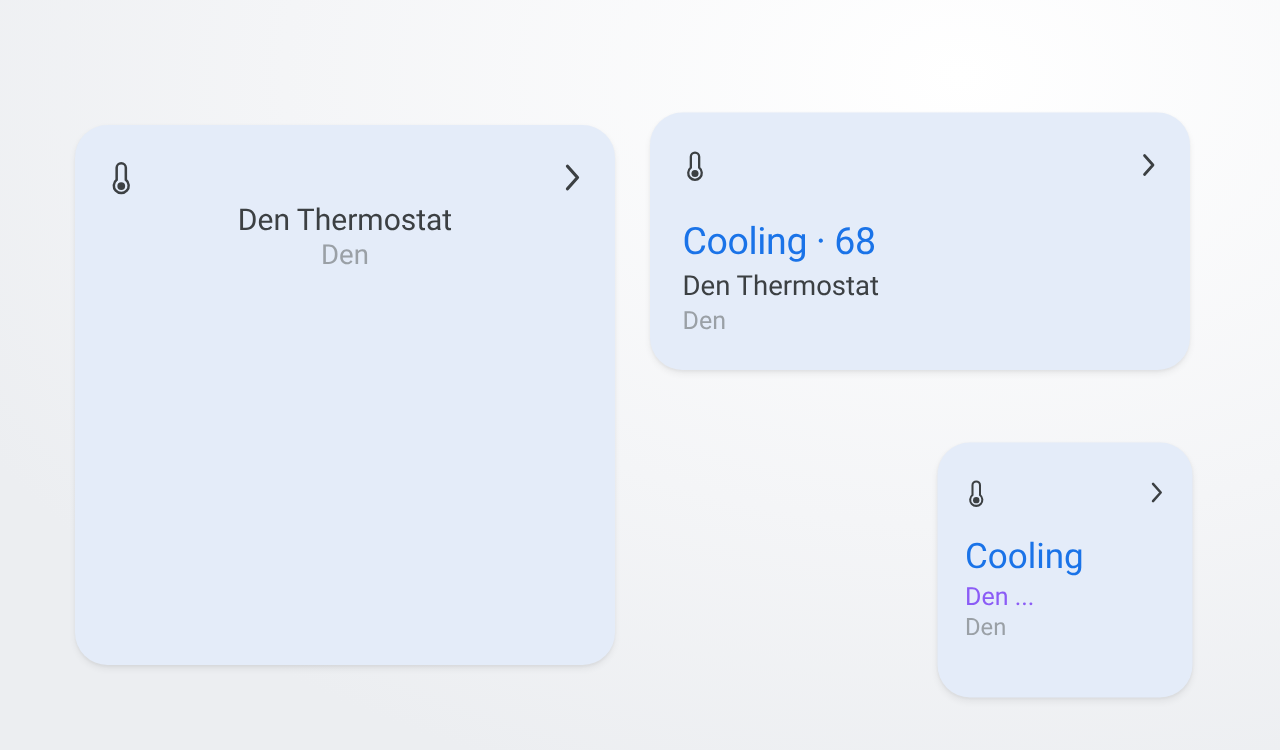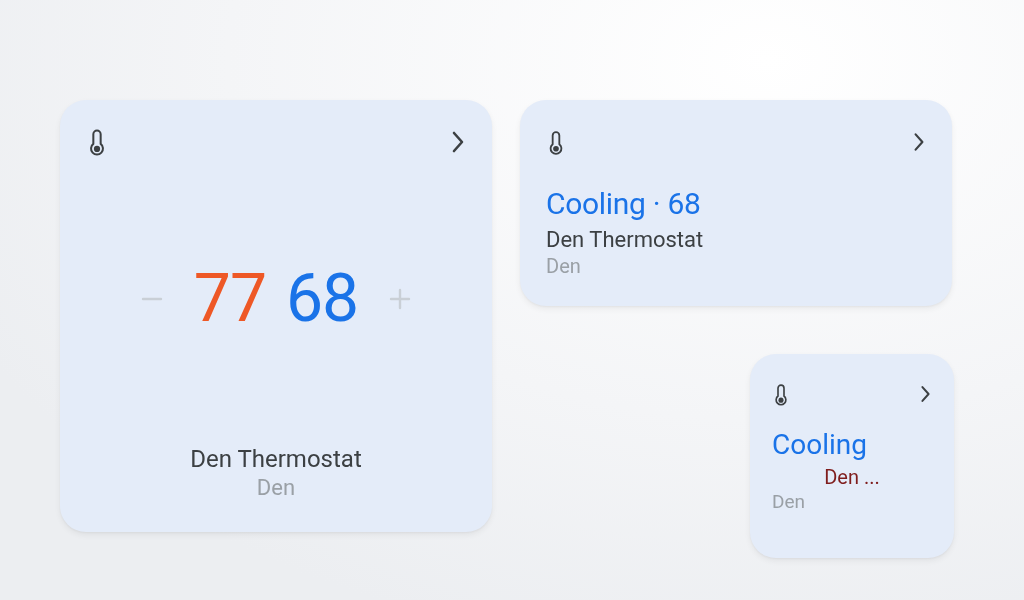--- a/index.html
+++ b/index.html
@@ -55,21 +55,21 @@
   }
   .device-name-lg {
     font-size: 24px; color: #3c4043; font-weight: 400;
   }
   .room-name-lg {
     font-size: 22px; color: #9aa0a6; font-weight: 400; margin-top: 2px;
   }
 
   
   #card-medium {
-    left: 520px; top: 100px;
+    left: 520px; top: 90px;
     width: 432px; height: 206px;
   }
   .status-line {
     font-size: 30px; color: #1a73e8; font-weight: 400;
     margin-top: 24px;
     letter-spacing: -0.3px;
   }
   .device-name-md {
     font-size: 22px; color: #3c4043; margin-top: 6px;
   }
@@ -81,22 +81,22 @@
   #card-small {
     left: 750px; top: 354px;
     width: 204px; height: 204px;
     padding: 20px 22px;
   }
   .status-line-sm {
     font-size: 28px; color: #1a73e8; font-weight: 400;
     margin-top: 14px;
   }
   .device-name-sm {
-    font-size: 20px; color: #7f1d1d; margin-top: 4px;
-    white-space: nowrap; overflow: hidden; text-align: center;
+    font-size: 20px; color: #8b5cf6; margin-top: 4px;
+    white-space: nowrap; overflow: hidden;
   }
   .room-name-sm {
     font-size: 19px; color: #9aa0a6; margin-top: 1px;
   }
 
   .icon-slot { display: inline-flex; }
   .chev { cursor: pointer; }
 </style>
 </head>
 <body>
@@ -109,35 +109,20 @@
         <circle cx="12" cy="23.5" r="3.4" fill="#3c4043" stroke="none"></circle>
       </svg>
     </span>
     <span class="icon-slot chev">
       <svg width="16" height="26" viewBox="0 0 16 26" fill="none" stroke="#3c4043" stroke-width="2.6" stroke-linecap="round" stroke-linejoin="round">
         <polyline points="4,4 12,13 4,22"></polyline>
       </svg>
     </span>
   </div>
 
-  <div class="temp-row">
-    <div class="stepper-btn">
-      <svg width="28" height="28" viewBox="0 0 28 28" stroke="#c9cfd6" stroke-width="2.4" stroke-linecap="round">
-        <line x1="5" y1="14" x2="23" y2="14"></line>
-      </svg>
-    </div>
-    <span class="temp-heat">77</span>
-    <span class="temp-cool">68</span>
-    <div class="stepper-btn">
-      <svg width="28" height="28" viewBox="0 0 28 28" stroke="#c9cfd6" stroke-width="2.4" stroke-linecap="round">
-        <line x1="5" y1="14" x2="23" y2="14"></line>
-        <line x1="14" y1="5" x2="14" y2="23"></line>
-      </svg>
-    </div>
-  </div>
 
   <div class="large-footer">
     <div class="device-name-lg">Den Thermostat</div>
     <div class="room-name-lg">Den</div>
   </div>
 </div>
 
 <div id="card-medium" class="card">
   <div class="card-head">
     <span class="icon-slot">

